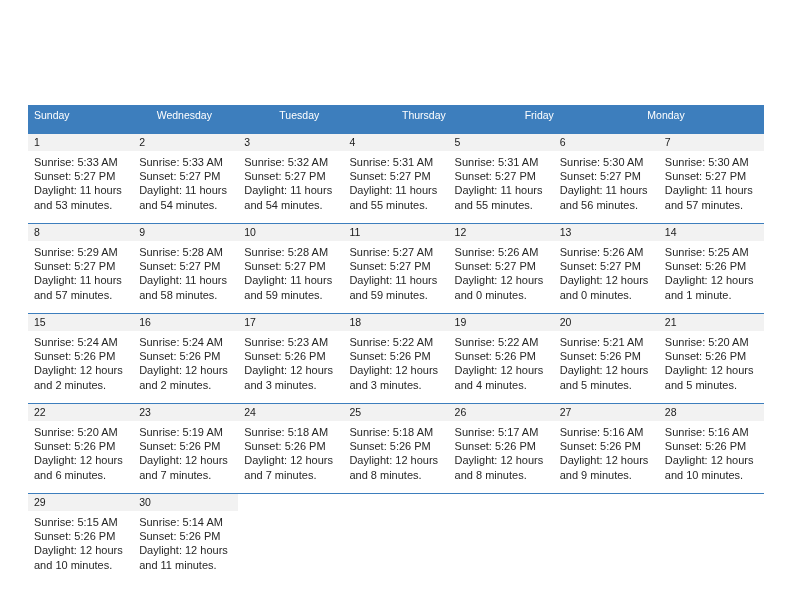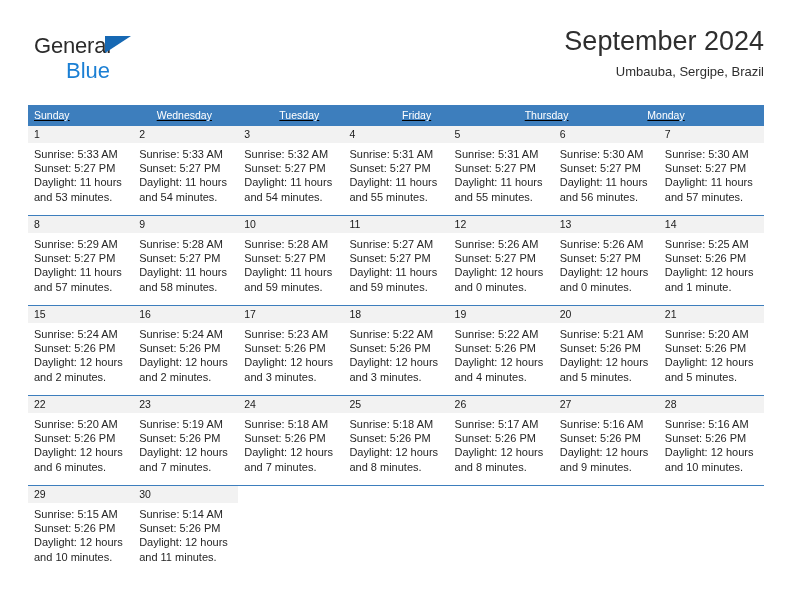--- a/index.html
+++ b/index.html
@@ -90,22 +90,21 @@
   
   .calendar {
     position: absolute;
     left: 28px;
     top: 105px;
     width: 736px;
   }
   .weekdays {
     display: flex;
     background: #3d7ebd;
-    height: 20px;
-    text-decoration: underline;
+    height: 28px;
   }
   .weekday {
     flex: 1 1 0;
     box-sizing: border-box;
     padding: 3px 0 0 6px;
     font-size: 10.5px;
     line-height: 14px;
     color: #ffffff;
     font-family: "Liberation Sans", sans-serif;
     white-space: nowrap;
@@ -153,45 +152,29 @@
   }
   .week-last .cell {
     min-height: 88px;
   }
 </style>
 </head>
 <body>
 
 <div class="page">
 
-  <div class="header">
-
-    <div class="logo">
-      <span class="logo-row1">
-        <span>General</span>
-        <span class="logo-tri"></span>
-      </span>
-      <span class="logo-row2">Blue</span>
-    </div>
-
-    <div class="title-block">
-      <div class="cal-title">September 2024</div>
-      <div class="cal-subtitle">Umbauba, Sergipe, Brazil</div>
-    </div>
-
-  </div>
 
   <div class="calendar">
 
     <div class="weekdays">
       <div class="weekday">Sunday</div>
       <div class="weekday">Wednesday</div>
       <div class="weekday">Tuesday</div>
+      <div class="weekday">Thursday</div>
       <div class="weekday">Friday</div>
-      <div class="weekday">Thursday</div>
       <div class="weekday">Monday</div>
     </div>
 
     <div class="week">
       <div class="cell">
         <span class="daynum">1</span>
         <div class="info">
           <div>Sunrise: 5:33 AM</div>
           <div>Sunset: 5:27 PM</div>
           <div class="daylight">Daylight: 11 hours and 53 minutes.</div>

